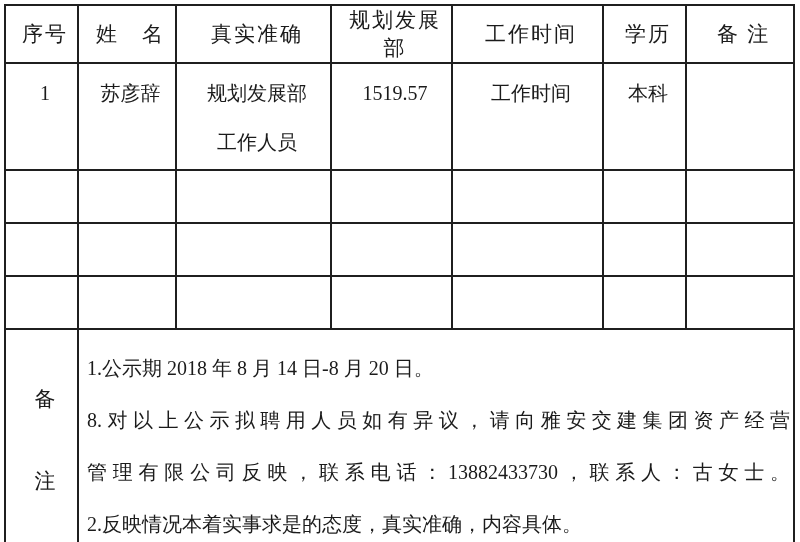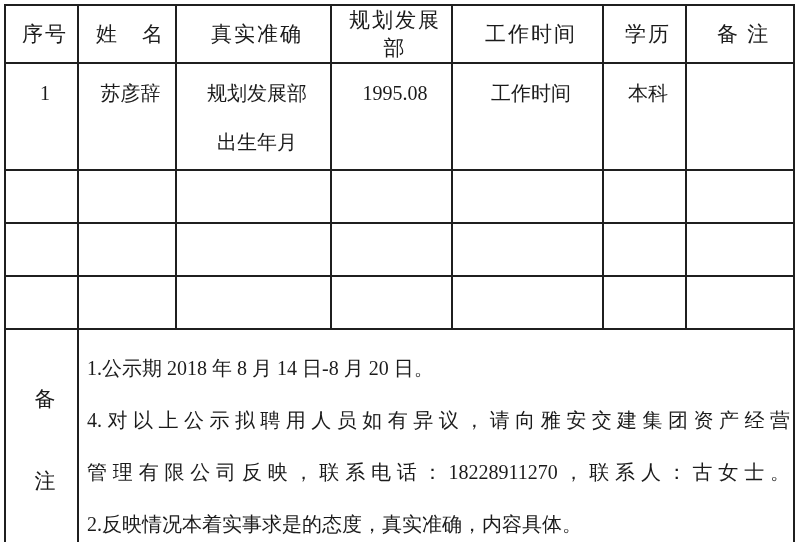--- a/index.html
+++ b/index.html
@@ -100,23 +100,23 @@
       <th>工作时间</th>
       <th>学历</th>
       <th>备 注</th>
     </tr>
 
     <tr class="r-data">
       <td>1</td>
       <td>苏彦辞</td>
       <td>
         <div class="cell-line">规划发展部</div>
-        <div class="cell-line">出生年月</div>
+        <div class="cell-line">工作人员</div>
       </td>
-      <td>1995.08</td>
+      <td>1519.57</td>
       <td>工作时间</td>
       <td>本科</td>
       <td></td>
     </tr>
 
     <tr class="r-empty">
       <td></td>
       <td></td>
       <td></td>
       <td></td>
@@ -145,20 +145,20 @@
 
     <tr class="r-notes">
       <td class="notes-label-cell">
         <div class="notes-label-inner">
           <span>备</span>
           <span>注</span>
         </div>
       </td>
       <td class="notes-content-cell" colspan="6">
         <div class="note-line">1.公示期 2018 年 8 月 14 日-8 月 20 日。</div>
-        <div class="note-line justified">4.对以上公示拟聘用人员如有异议，请向雅安交建集团资产经营</div>
-        <div class="note-line justified">管理有限公司反映，联系电话：18228911270，联系人：古女士。</div>
+        <div class="note-line justified">8.对以上公示拟聘用人员如有异议，请向雅安交建集团资产经营</div>
+        <div class="note-line justified">管理有限公司反映，联系电话：13882433730，联系人：古女士。</div>
         <div class="note-line">2.反映情况本着实事求是的态度，真实准确，内容具体。</div>
       </td>
     </tr>
   </tbody>
     </table>
 </div>
 
 </body></html>

